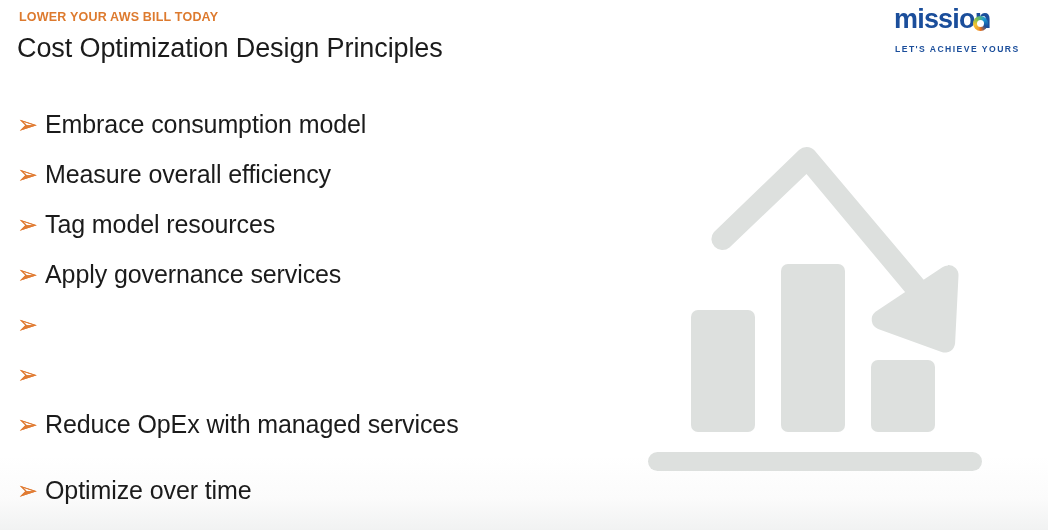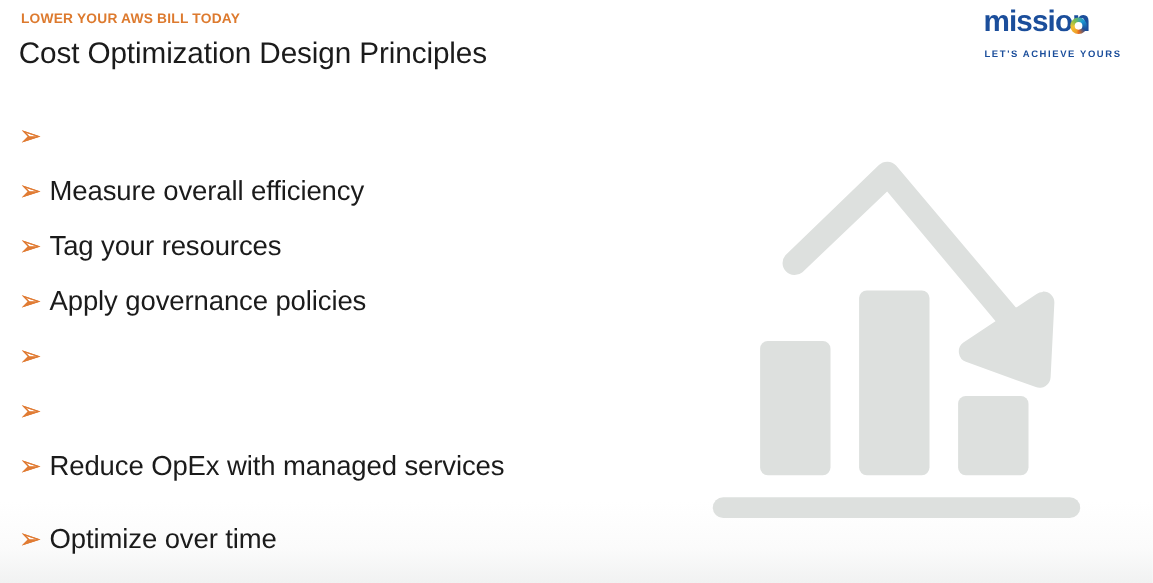--- a/index.html
+++ b/index.html
@@ -167,35 +167,36 @@
       <span class="logo-word">mission</span>
       <span class="logo-ring"></span>
     </div>
     <div class="logo-tagline">LET'S ACHIEVE YOURS</div>
   </div>
 
   <div class="bullet-list">
 
     <div class="bullet-row">
       <span class="bullet-marker">➢</span>
+      <span class="bullet-text">Embrace consumption model</span>
     </div>
 
     <div class="bullet-row">
       <span class="bullet-marker">➢</span>
       <span class="bullet-text">Measure overall efficiency</span>
     </div>
 
     <div class="bullet-row">
       <span class="bullet-marker">➢</span>
-      <span class="bullet-text">Tag your resources</span>
-    </div>
-
-    <div class="bullet-row">
-      <span class="bullet-marker">➢</span>
-      <span class="bullet-text">Apply governance policies</span>
+      <span class="bullet-text">Tag model resources</span>
+    </div>
+
+    <div class="bullet-row">
+      <span class="bullet-marker">➢</span>
+      <span class="bullet-text">Apply governance services</span>
     </div>
 
     <div class="bullet-row">
       <span class="bullet-marker">➢</span>
     </div>
 
     <div class="bullet-row">
       <span class="bullet-marker">➢</span>
     </div>
 

